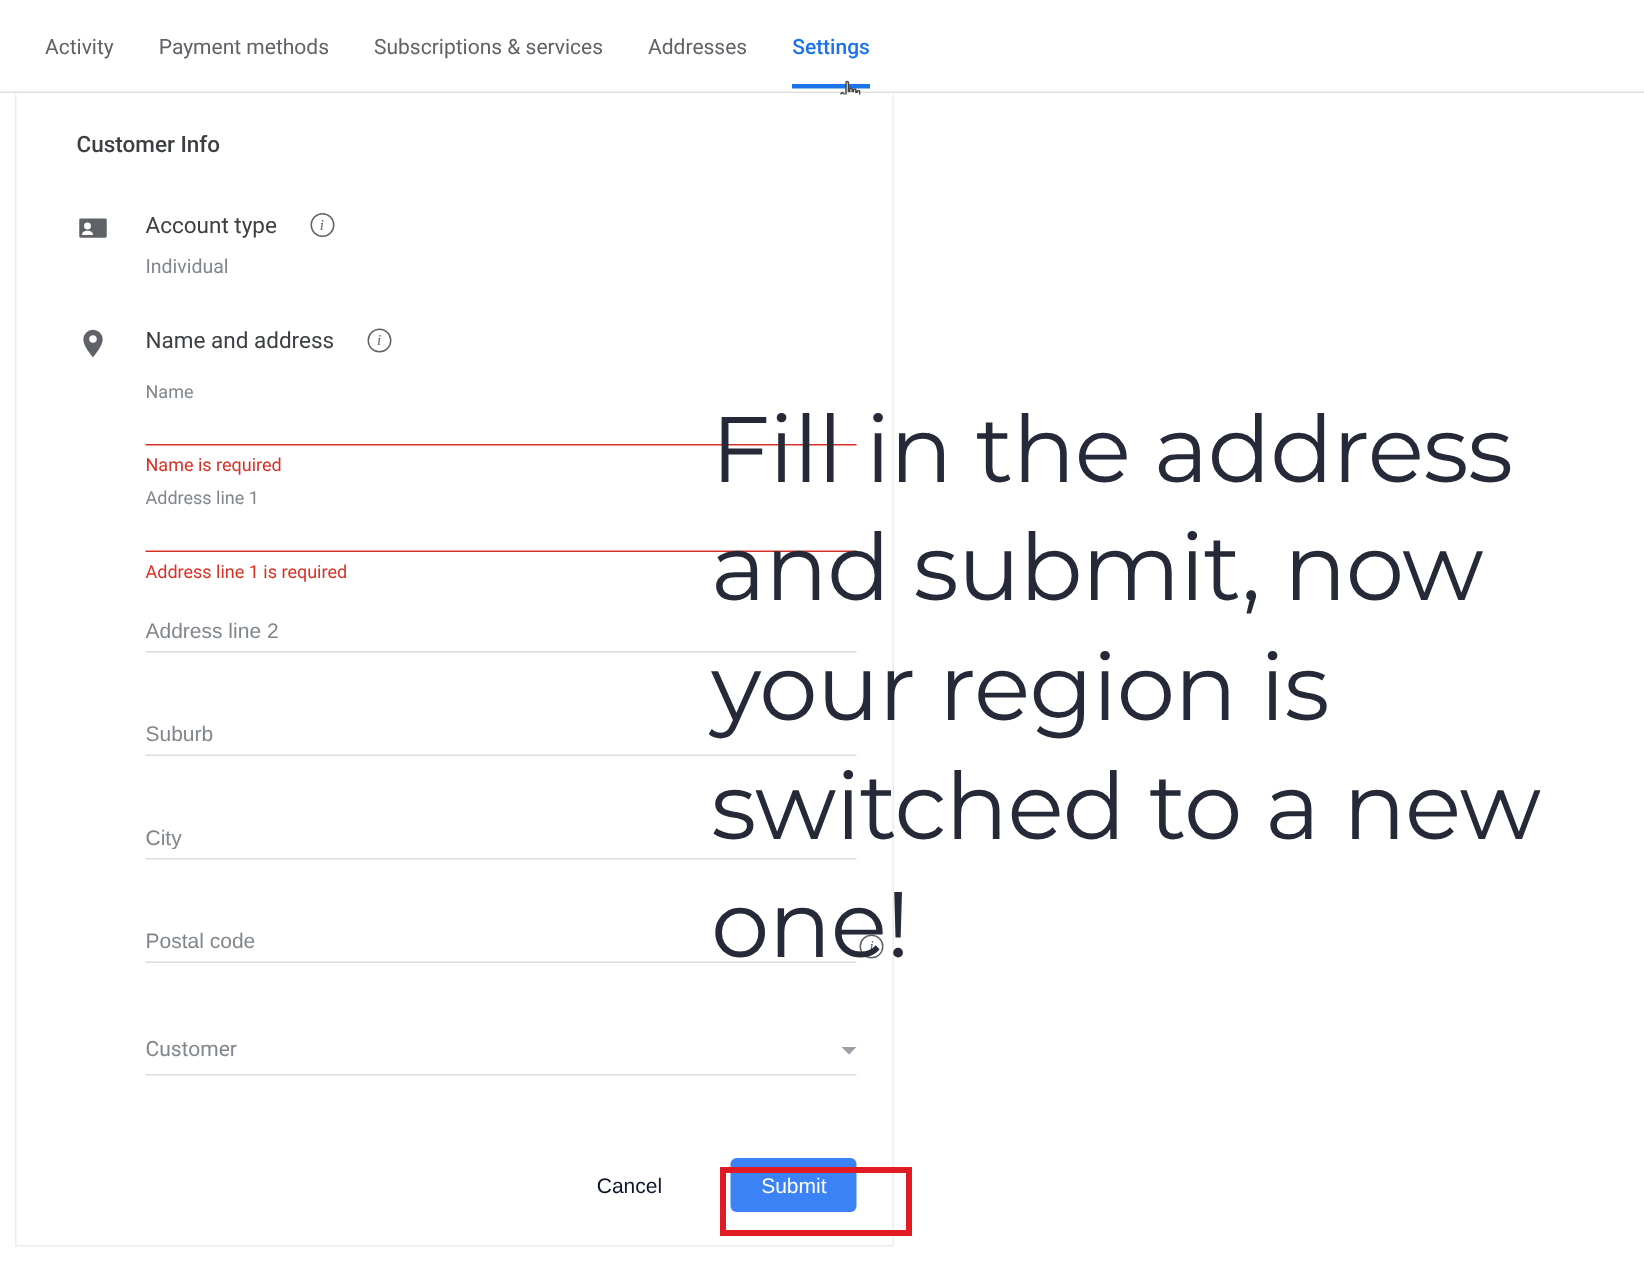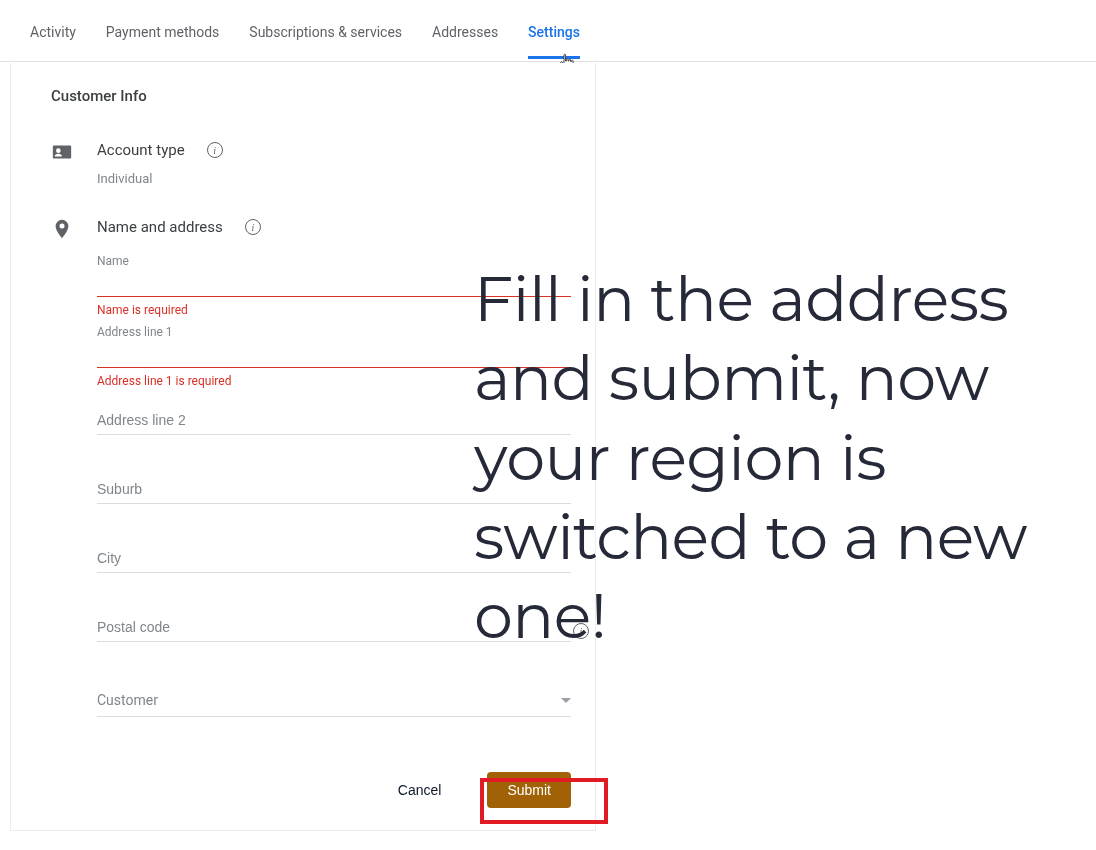--- a/index.html
+++ b/index.html
@@ -164,21 +164,21 @@
   }
   .btn-cancel {
     background: none;
     border: none;
     color: #0f172a;
     font-size: 14px;
     font-weight: 500;
     cursor: pointer;
   }
   .btn-submit {
-    background: #a16207;
+    background: #3b82f6;
     border: none;
     color: #fff;
     font-size: 14px;
     font-weight: 500;
     padding: 10px 20px;
     border-radius: 4px;
     cursor: pointer;
   }
   .highlight-box {
     position: absolute;

